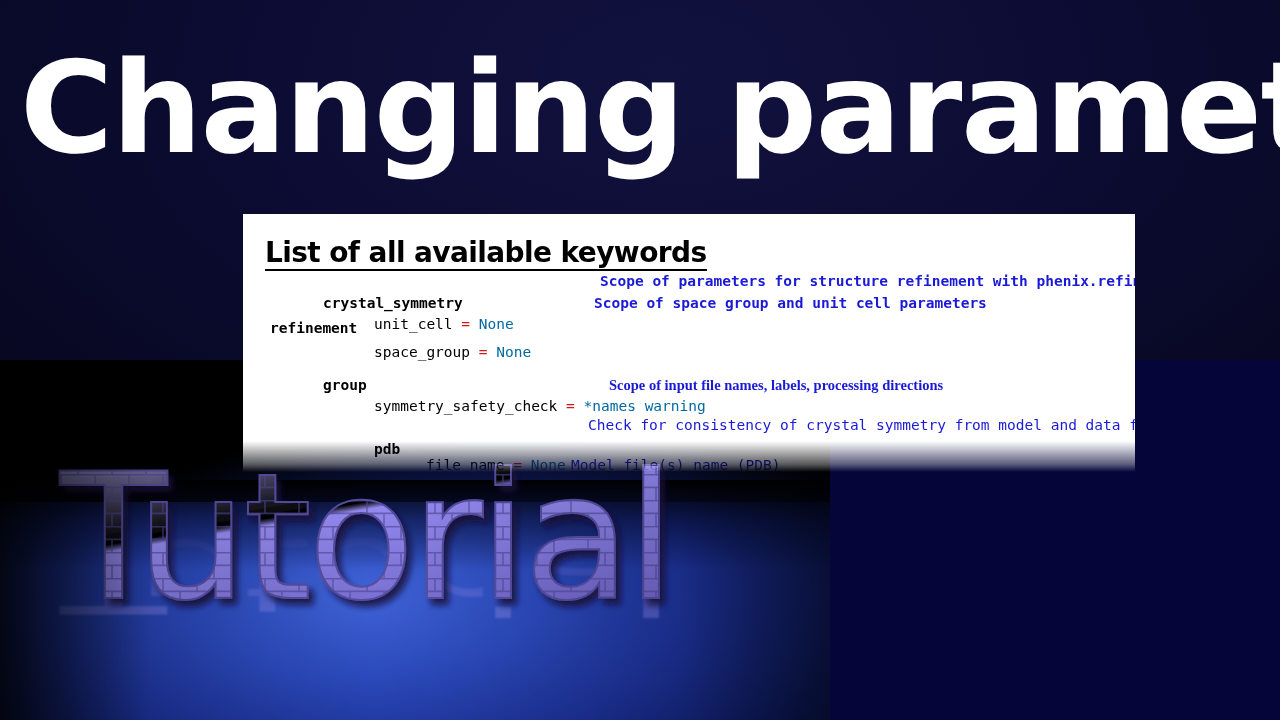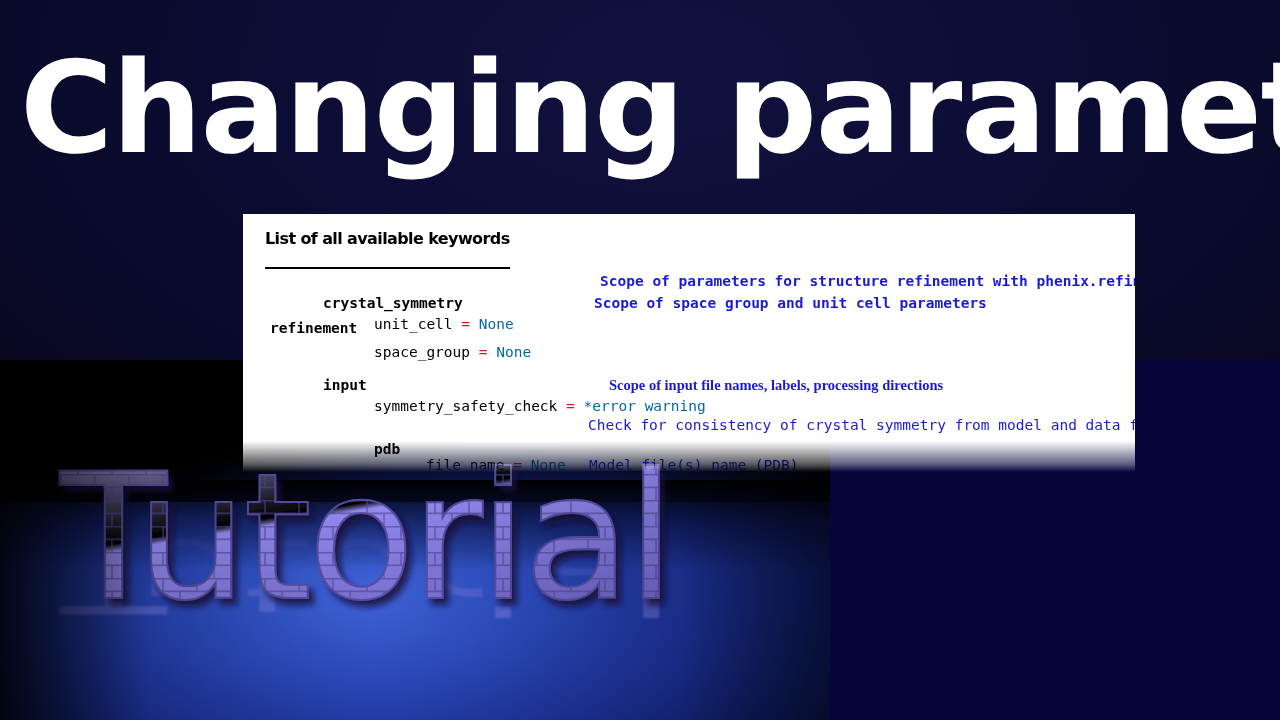--- a/index.html
+++ b/index.html
@@ -116,29 +116,29 @@
     background: #ffffff;
     box-shadow:
       0 0 10px 6px rgba(255,255,255,0.92),
       0 0 20px 10px rgba(255,255,255,0.40);
     -webkit-mask-image: linear-gradient(to bottom, #000 0%, #000 88%, rgba(0,0,0,0.35) 97%, rgba(0,0,0,0) 100%);
             mask-image: linear-gradient(to bottom, #000 0%, #000 88%, rgba(0,0,0,0.35) 97%, rgba(0,0,0,0) 100%);
   }
   .panel-heading {
     position: absolute;
     left: 22px;
-    top: 10px;
+    top: 24px;
     color: #000000;
     font-family: "DejaVu Sans", sans-serif;
     font-weight: 700;
-    font-size: 16px;
+    font-size: 28px;
     line-height: 30px;
     letter-spacing: -0.6px;
     border-bottom: 2.5px solid #000000;
-    padding-bottom: 13px;
+    padding-bottom: 1px;
     white-space: nowrap;
   }
 
   .param-lines {
     position: absolute;
     left: 0;
     top: 0;
     width: 892px;
     height: 258px;
     font-family: "DejaVu Sans Mono", monospace;
@@ -225,23 +225,23 @@
 
   <div class="keyword-panel">
     <div class="panel-heading">List of all available keywords</div>
     <div class="param-lines" id="param-lines">
         <div class="pline" style="left: 27px; top: 59px; margin-top: 47px;"><span class="tok-scope">refinement</span></div>
         <div class="pline tok-desc-b" style="left: 357px; top: 59px;">Scope of parameters for structure refinement with phenix.refine</div>
         <div class="pline" style="left: 80px; top: 81px;"><span class="tok-scope">crystal_symmetry</span></div>
         <div class="pline tok-desc-b" style="left: 351px; top: 81px;">Scope of space group and unit cell parameters</div>
         <div class="pline" style="left: 131px; top: 102px;"><span class="tok-name">unit_cell</span><span class="tok-eq"> = </span><span class="tok-val">None</span></div>
         <div class="pline" style="left: 131px; top: 130px;"><span class="tok-name">space_group</span><span class="tok-eq"> = </span><span class="tok-val">None</span></div>
-        <div class="pline" style="left: 80px; top: 163px;"><span class="tok-scope">input</span></div>
+        <div class="pline" style="left: 80px; top: 163px;"><span class="tok-scope">group</span></div>
         <div class="pline tok-desc-b" style="left: 366px; top: 163px; font-family: Liberation Serif, serif;">Scope of input file names, labels, processing directions</div>
-        <div class="pline" style="left: 131px; top: 184px;"><span class="tok-name">symmetry_safety_check</span><span class="tok-eq"> = </span><span class="tok-val">*error warning</span></div>
+        <div class="pline" style="left: 131px; top: 184px;"><span class="tok-name">symmetry_safety_check</span><span class="tok-eq"> = </span><span class="tok-val">*names warning</span></div>
         <div class="pline tok-desc" style="left: 345px; top: 203px;">Check for consistency of crystal symmetry from model and data files</div>
         <div class="pline" style="left: 131px; top: 227px;"><span class="tok-scope">pdb</span></div>
         <div class="pline" style="left: 183px; top: 243px; text-align: center;"><span class="tok-name">file_name</span><span class="tok-eq"> = </span><span class="tok-val">None</span></div>
-        <div class="pline tok-desc" style="left: 346px; top: 243px; text-decoration: underline;">Model file(s) name (PDB)</div>
+        <div class="pline tok-desc" style="left: 328px; top: 243px; text-decoration: underline;">Model file(s) name (PDB)</div>
       </div>
   </div>
 
 </div>
 
 </body></html>

